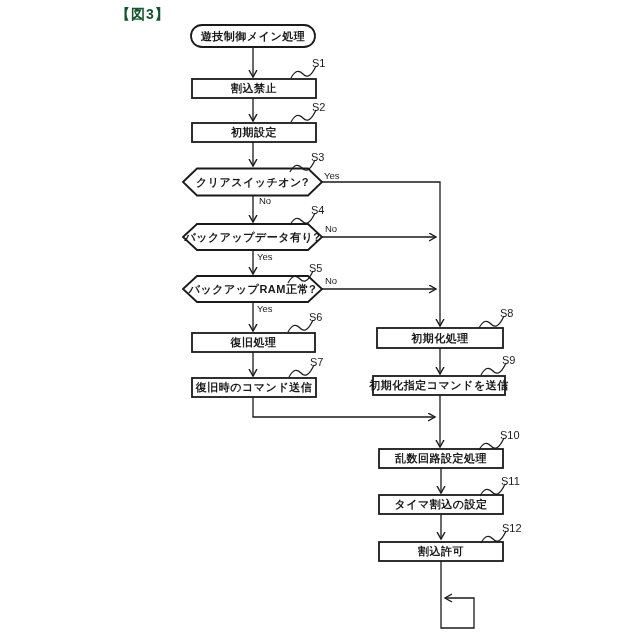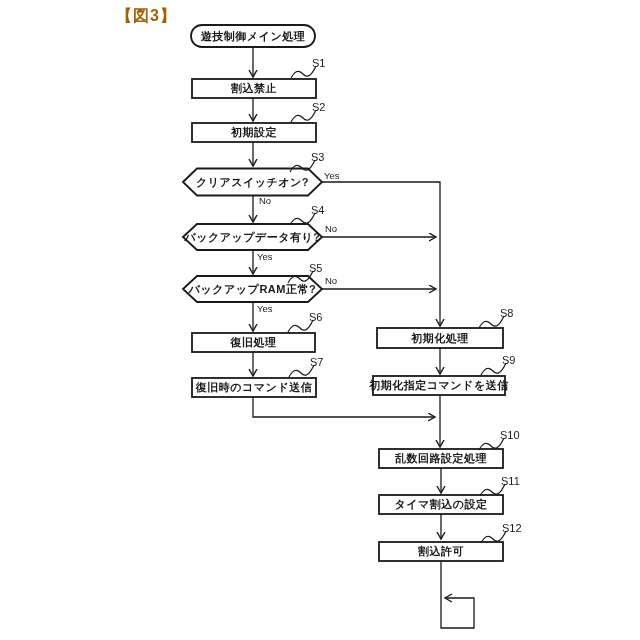--- a/index.html
+++ b/index.html
@@ -12,23 +12,23 @@
     position: relative;
     width: 640px;
     height: 640px;
     background: #ffffff;
     overflow: hidden;
   }
   .fig-label {
     position: absolute;
     left: 116px;
     top: 6px;
-    font-size: 16px;
+    font-size: 14px;
     font-weight: bold;
-    color: #a16207;
+    color: #14532d;
     letter-spacing: 1px;
   }
   svg { position: absolute; left: 0; top: 0; }
   text {
     font-family: "Liberation Sans", "DejaVu Sans", sans-serif;
     fill: #1a1a1a;
   }
   .node-text { font-size: 11px; font-weight: bold; letter-spacing: 0.5px; }
   .step-text { font-size: 11px; }
   .edge-text { font-size: 9.5px; }

